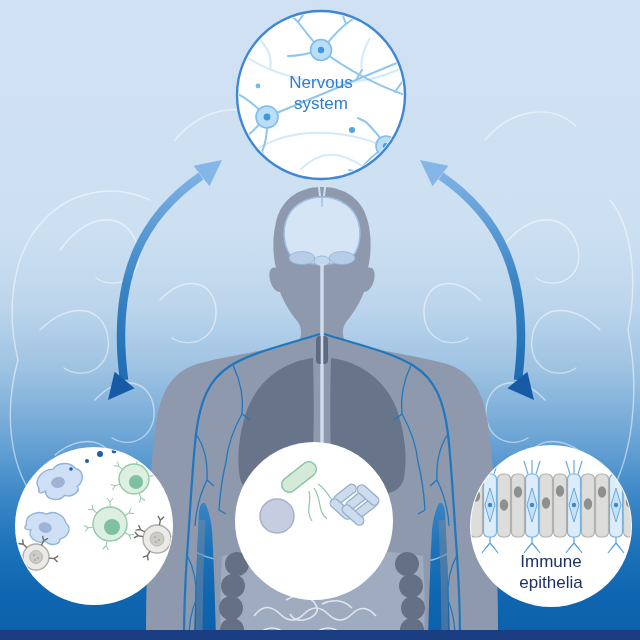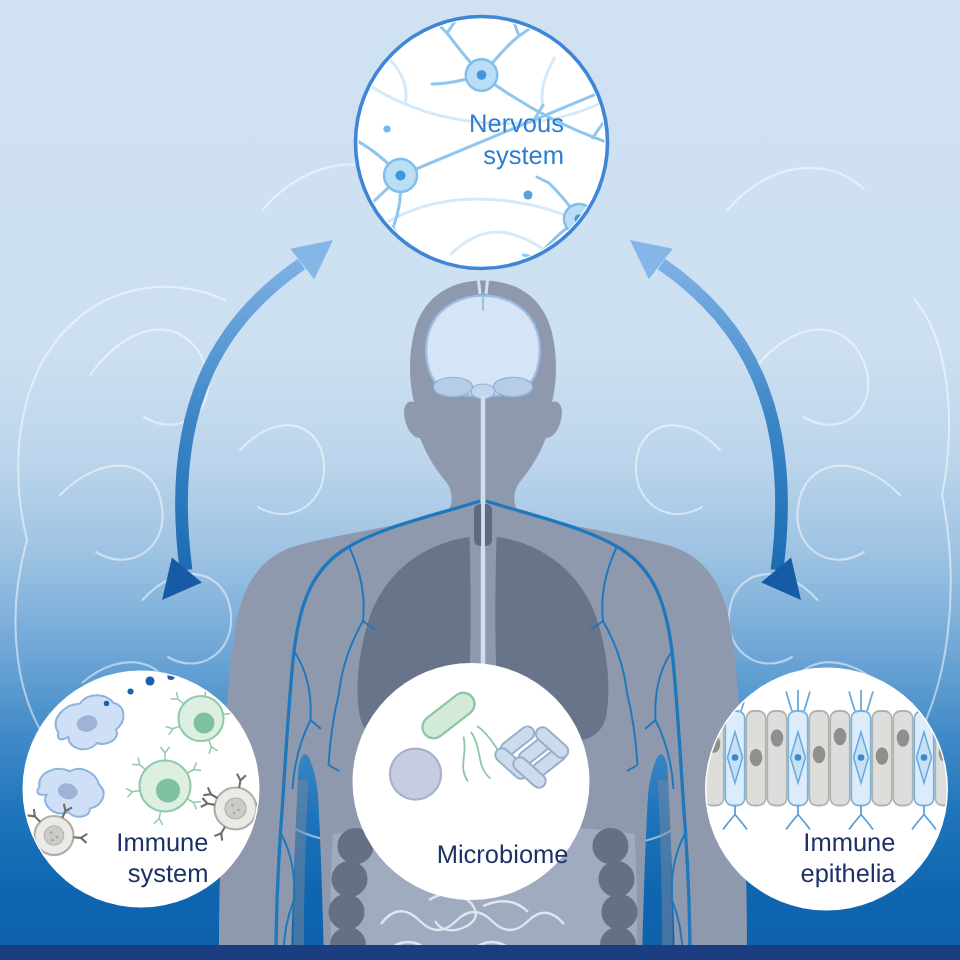--- a/index.html
+++ b/index.html
@@ -6,21 +6,21 @@
   .canvas{
     position:relative;width:640px;height:640px;overflow:hidden;
     font-family:"Liberation Sans",sans-serif;
     background:linear-gradient(180deg,
       #cfe1f2 0%, #cde0f1 36%, #bcd5ec 48%, #9cc2e2 58%,
       #6ea6d6 68%, #3f89c8 77%, #1e74ba 85%, #0f66b0 93%, #0c60a9 100%);
   }
   .scene{position:absolute;left:0;top:0;}
   .label{
     position:absolute;transform:translateX(-50%);
-    text-align:right;font-size:17px;line-height:1.22;
+    text-align:center;font-size:17px;line-height:1.22;
     color:#1d3166;white-space:pre-line;width:110px;
   }
   .label.blue{color:#2e7dd1;}
   .footer-bar{position:absolute;left:0;right:0;bottom:0;height:10px;background:#1b3d82;}
 </style>
 </head>
 <body>
 
 <div class="canvas">
 
@@ -326,18 +326,16 @@
           <circle cx="616" cy="505" r="2.2" fill="#3f88c8"></circle>
           <path d="M 612,474 C 610,468 609,464 608,461 M 616,474 L 616,460 M 620,474 C 622,468 623,464 624,461" stroke="#6aa9da" stroke-width="1.2" fill="none"></path>
           <path d="M 616,537 L 616,543 M 616,543 L 611,549 M 616,543 L 621,549 M 611,549 L 608,553 M 621,549 L 624,553" stroke="#5aa0d8" stroke-width="1.2" fill="none"></path>
         </g>
       </g>
     </g>
   </g>
 </svg>
 
 <div class="label blue" style="left:321px;top:73px;">Nervous system</div>
-<div class="label" style="left:94px;top:552px;width:90px;">Immune system</div>
-<div class="label" style="left:314px;top:560px;width:130px;">Microbiome</div>
 <div class="label" style="left:551px;top:552px;width:92px;">Immune epithelia</div>
 
 <div class="footer-bar"></div>
 </div>
 
 </body></html>

